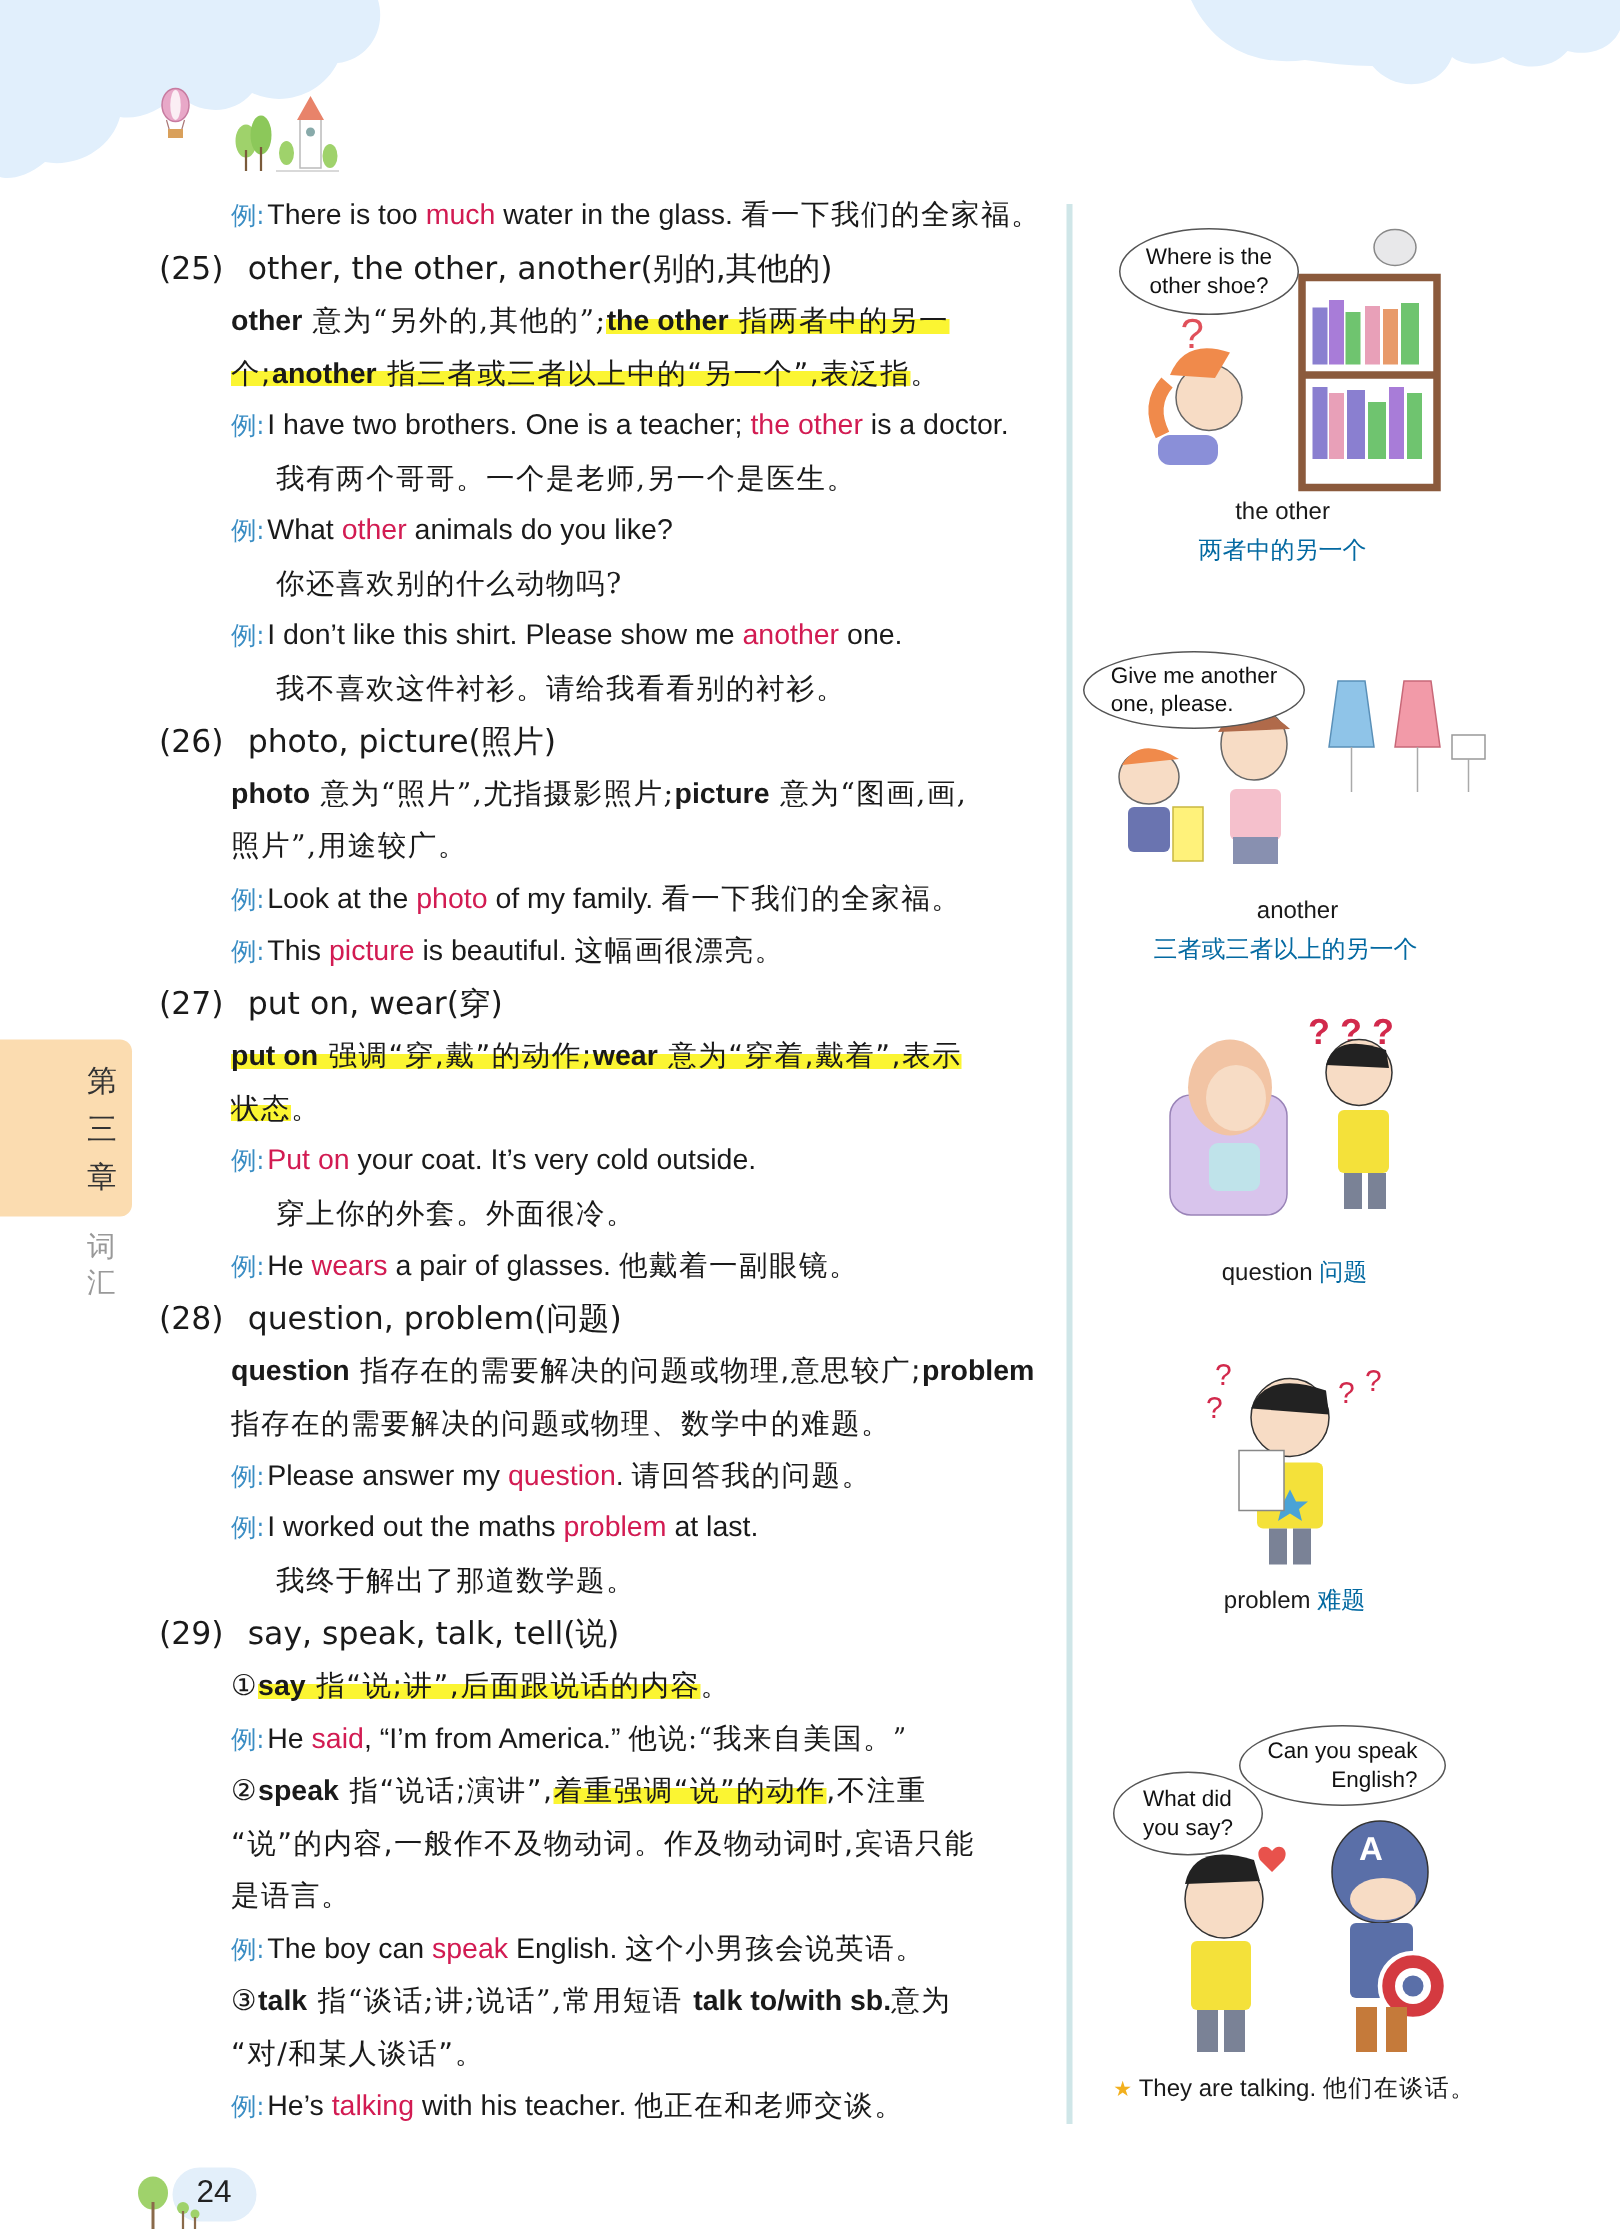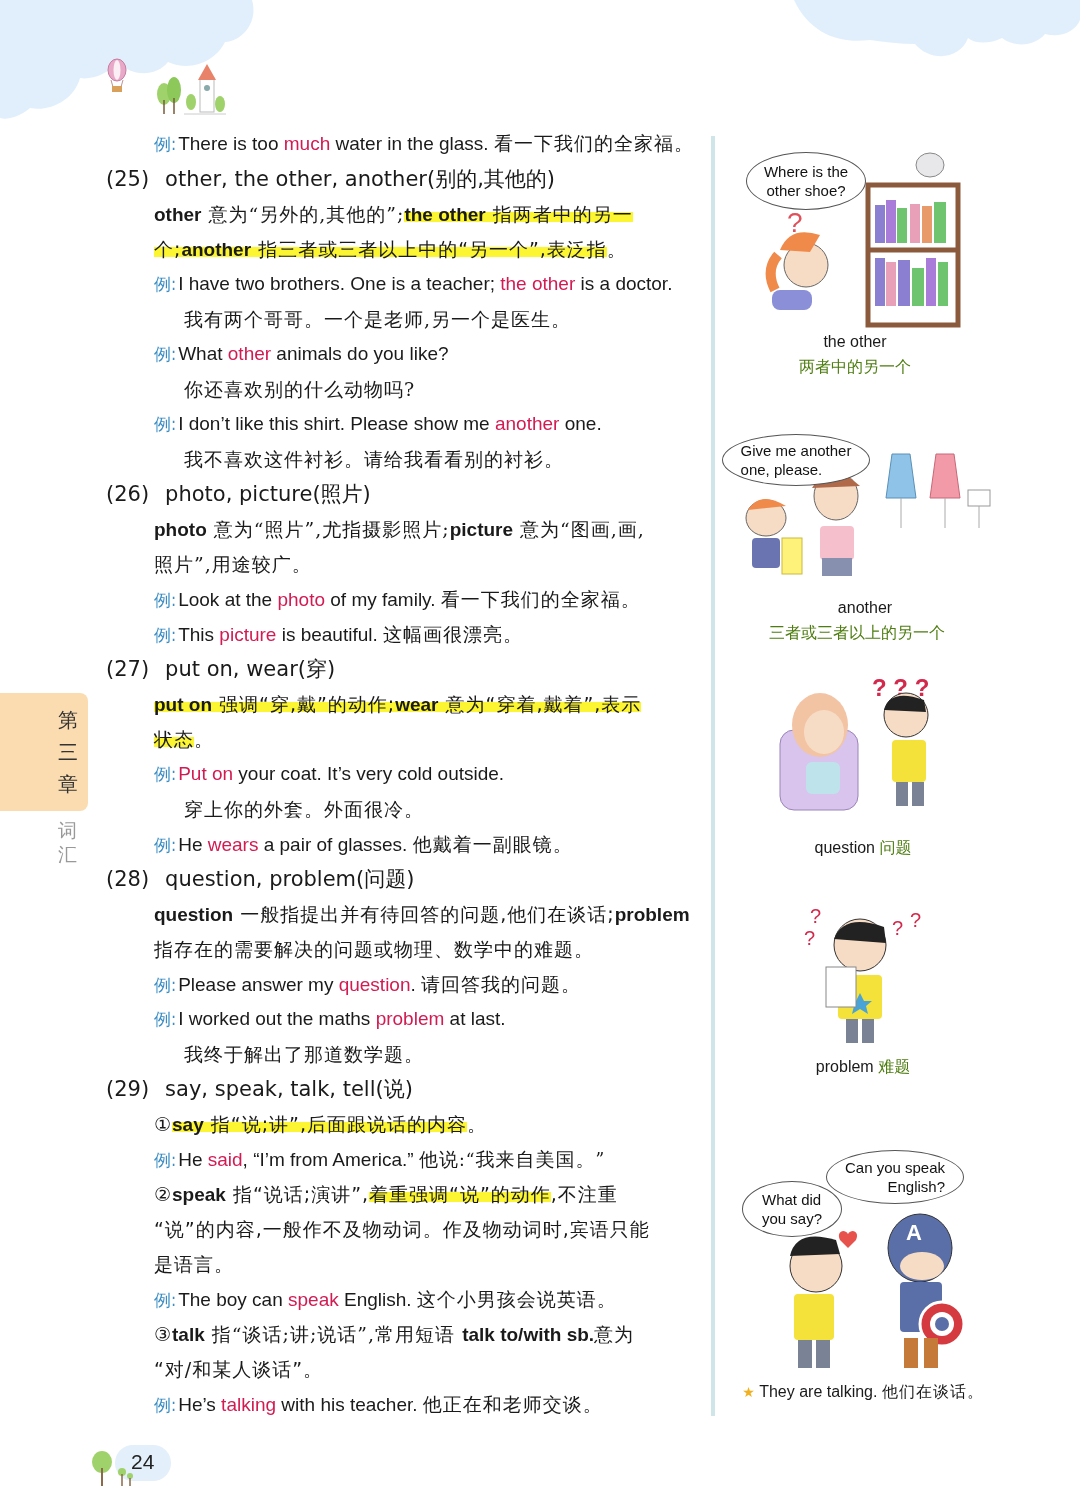--- a/index.html
+++ b/index.html
@@ -28,21 +28,21 @@
   .b { font-weight: bold; }
   .hl { background: linear-gradient(transparent 40%, #fbf532 40%, #fbf532 88%, transparent 88%); }
 
   
   .divider { position: absolute; left: 711px; top: 136px; width: 4px; height: 1280px; background: #cfe6e8; }
 
   
   .panel { position: absolute; left: 720px; width: 290px; }
   .caption { position: absolute; left: 0; width: 290px; text-align: center; font-size: 16px; }
   .caption-en { font-family: "Liberation Sans", sans-serif; }
-  .caption-cn { font-family: Liberation Serif, serif; color: #4d7c0f; }
+  .caption-cn { font-family: Liberation Serif, serif; color: #0369a1; }
   .bubble {
     position: absolute; background: #fff; border: 1.5px solid #555; border-radius: 50%;
     font-family: "Liberation Sans", sans-serif; font-size: 15px; line-height: 19px; color: #111;
     display: flex; align-items: center; justify-content: center; text-align: center;
   }
 
   
   .side-tab {
     position: absolute; left: 0; top: 693px; width: 88px; height: 118px;
     background: #fbdcb0; border-radius: 0 8px 8px 0;
@@ -153,21 +153,21 @@
 
   <div class="line en" style="top:701px;left:48px">
     <span class="li">例:</span><span>He </span><span class="key">wears</span><span> a pair of glasses. </span><span class="cn">他戴着一副眼镜。</span>
   </div>
 
   <div class="line heading" style="top:736px">
     <span class="num">(28)</span><span>question, problem(问题)</span>
   </div>
 
   <div class="line" style="top:771px;left:48px">
-    <span class="b en">question</span><span class="cn-sans"> 一般指提出并有待回答的问题,他们在谈话;</span><span class="b en">problem</span>
+    <span class="b en">question</span><span class="cn-sans"> 指存在的需要解决的问题或物理,意思较广;</span><span class="b en">problem</span>
   </div>
   <div class="line cn-sans" style="top:806px;left:48px">指存在的需要解决的问题或物理、数学中的难题。</div>
 
   <div class="line en" style="top:841px;left:48px">
     <span class="li">例:</span><span>Please answer my </span><span class="key">question</span><span>. </span><span class="cn">请回答我的问题。</span>
   </div>
   <div class="line en" style="top:876px;left:48px">
     <span class="li">例:</span><span>I worked out the maths </span><span class="key">problem</span><span> at last.</span>
   </div>
   <div class="line cn" style="top:911px;left:78px">我终于解出了那道数学题。</div>

